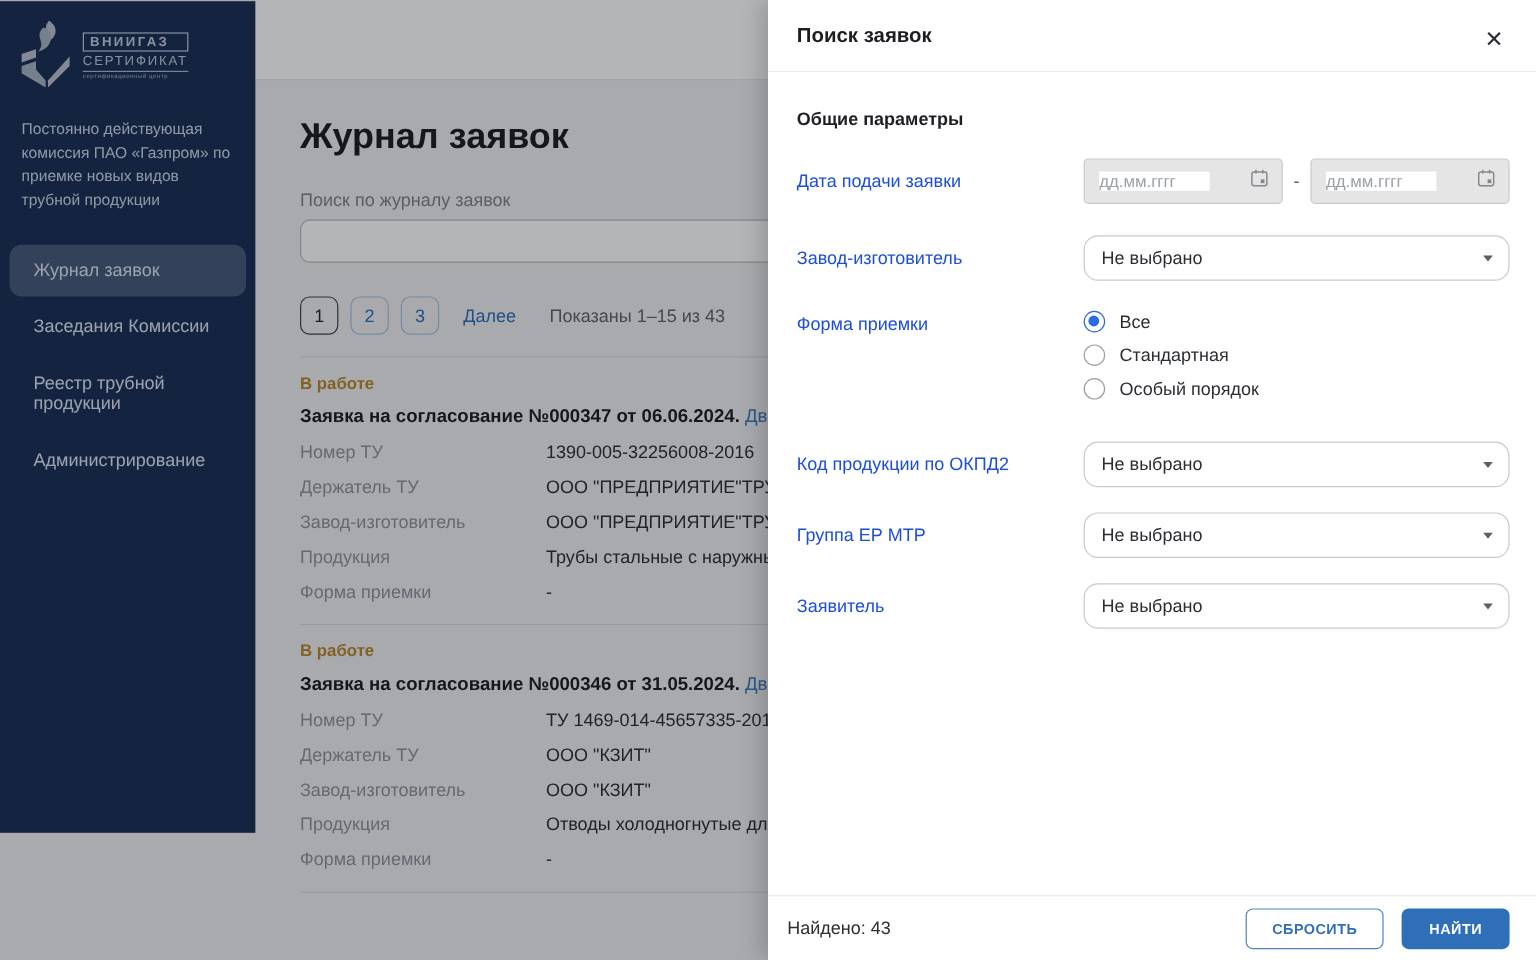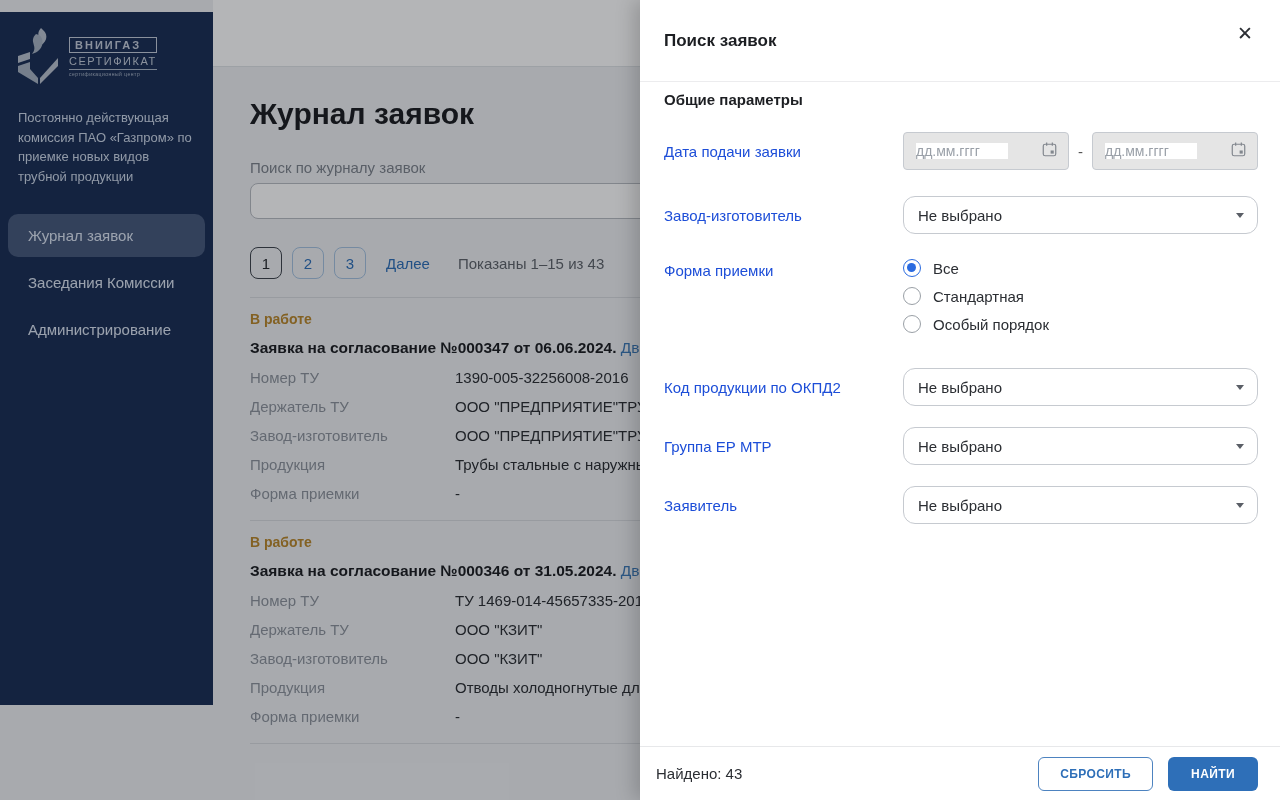--- a/index.html
+++ b/index.html
@@ -1,20 +1,20 @@
 <!DOCTYPE html>
 <html lang="ru"><head>
 <meta charset="utf-8">
 <style>
   * { margin:0; padding:0; box-sizing:border-box; }
   html,body { width:1280px; height:800px; overflow:hidden;
     font-family:"Liberation Sans","DejaVu Sans",sans-serif; background:#eef0f3; }
 
   
-  .sidebar { position:absolute; left:0; top:12px; width:213px; height:693px;
+  .sidebar { position:absolute; left:0; top:1px; width:213px; height:693px;
     background:#1b2f55; z-index:1; }
   .logo { padding:14px 14px 10px 14px; display:flex; align-items:center; gap:7px; }
   .logo svg { flex:0 0 auto; }
   .logo-text { display:flex; flex-direction:column; gap:2px; }
   .logo-line1 { font-size:11px; font-weight:bold; color:#c3ccda; border:1.5px solid #c3ccda;
     padding:1px 5px; letter-spacing:2px; white-space:nowrap; }
   .logo-line2 { font-size:11px; font-weight:normal; color:#c3ccda; letter-spacing:1.5px; white-space:nowrap; }
   .logo-line3 { font-size:5px; color:#aab6c8; border-top:1px solid #aab6c8; padding-top:1px;
     letter-spacing:.5px; white-space:nowrap; }
   .side-desc { padding:10px 18px 14px 18px; font-size:13px; line-height:1.5;
@@ -52,21 +52,21 @@
   .field-label { flex:0 0 205px; color:#8d939c; }
   .field-value { color:#2b2e33; }
 
   
   .backdrop { position:absolute; left:0; top:0; width:640px; height:800px;
     background:rgba(8,11,18,0.30); z-index:5; }
 
   
   .modal { position:absolute; left:640px; top:0; width:640px; height:800px;
     background:#ffffff; z-index:10; box-shadow:-6px 0 18px rgba(0,0,0,.18); }
-  .modal-header { position:absolute; left:0; top:0; width:100%; height:82px;
+  .modal-header { position:absolute; left:0; top:0; width:100%; height:60px;
     border-bottom:1px solid #ececee; display:flex; align-items:center; padding:10px 24px; }
   .modal-title { font-size:17px; font-weight:bold; color:#1c1e22; }
   .modal-close { position:absolute; right:22px; top:20px; width:26px; height:26px;
     font-size:19px; color:#2b2e33; display:flex; align-items:center; justify-content:center;
     cursor:pointer; font-weight:400; }
   .section-title { position:absolute; left:24px; top:91px; font-size:15px; font-weight:bold; color:#1c1e22; }
 
   .m-row { position:absolute; left:24px; width:594px; display:flex; align-items:center; }
   .m-label { flex:0 0 239px; font-size:15px; color:#1d4ed8; padding-right:10px; }
   .m-control { flex:1; display:flex; align-items:center; }
@@ -128,20 +128,21 @@
     <span class="logo-text">
       <span class="logo-line1">ВНИИГАЗ</span>
       <span class="logo-line2">СЕРТИФИКАТ</span>
       <span class="logo-line3">сертификационный центр</span>
     </span>
   </div>
   <div class="side-desc">Постоянно действующая комиссия ПАО «Газпром» по приемке новых видов трубной продукции</div>
   <div class="side-menu">
     <div class="side-item active">Журнал заявок</div>
     <div class="side-item">Заседания Комиссии</div>
+    <div class="side-item">Реестр трубной продукции</div>
     <div class="side-item">Администрирование</div>
   </div>
 </div>
 
 <div class="main">
   <div class="topbar"></div>
   <div class="content">
     <div class="page-title">Журнал заявок</div>
     <div class="search-label">Поиск по журналу заявок</div>
     <input class="journal-search" type="text" value="" style="">

